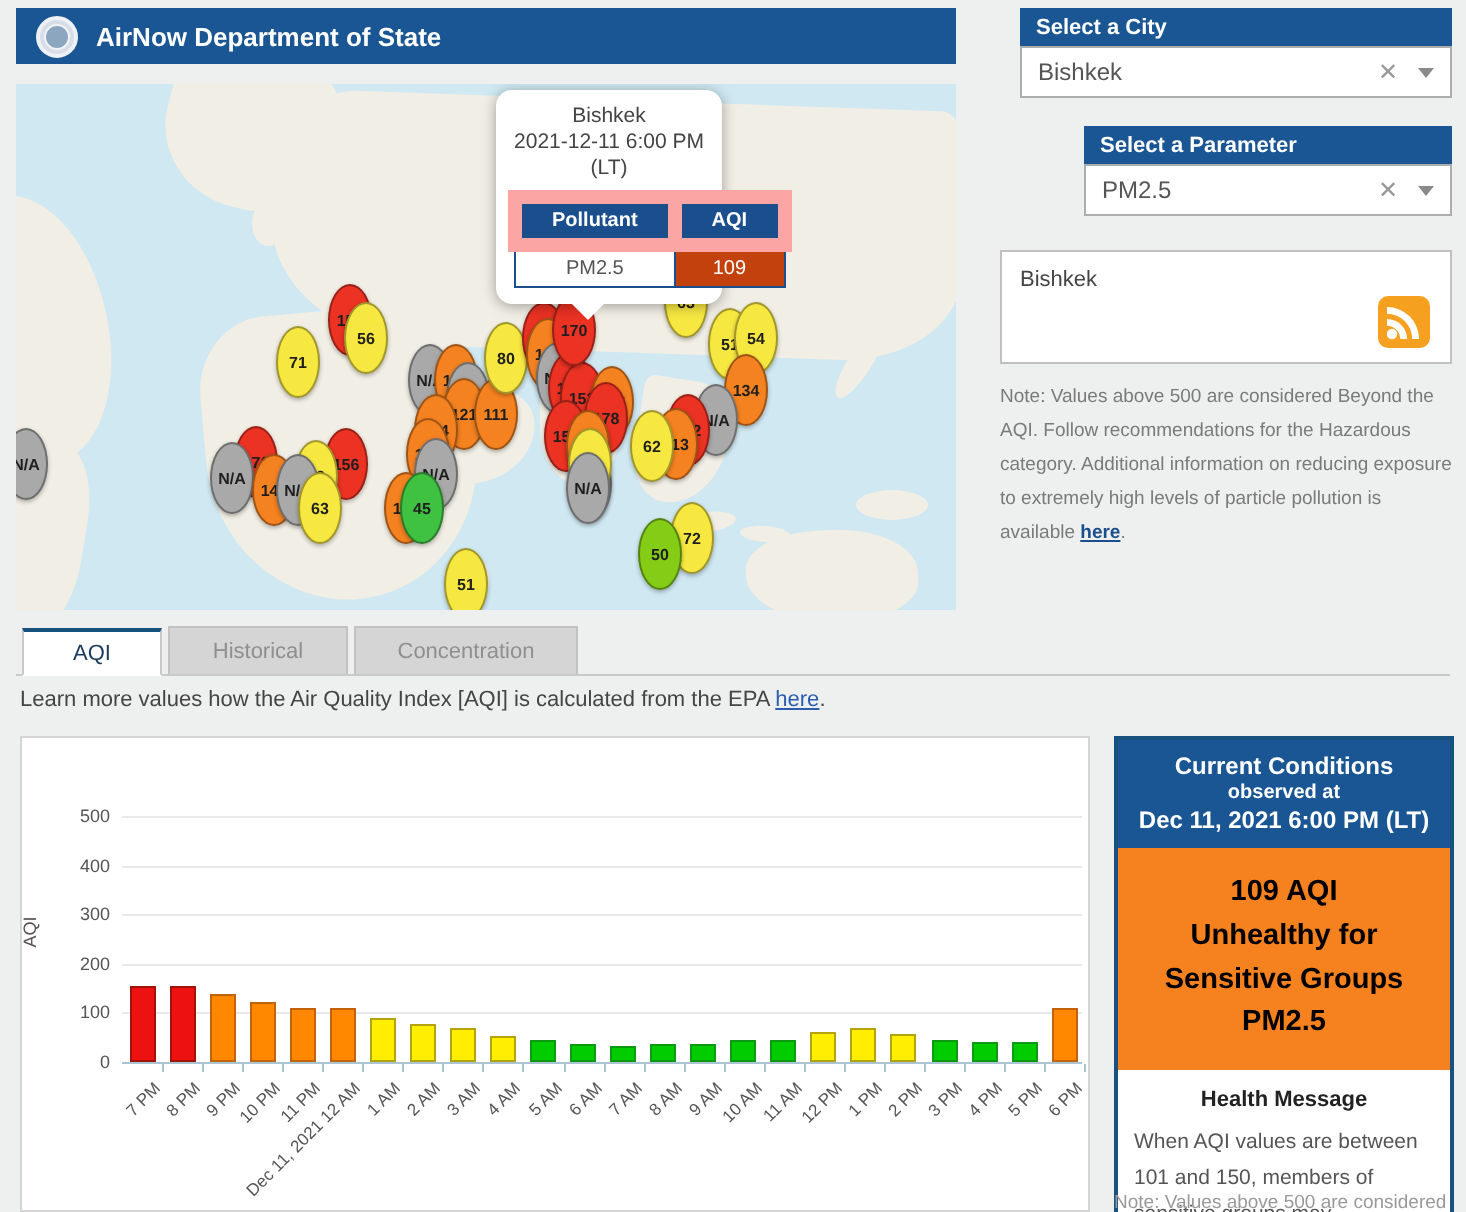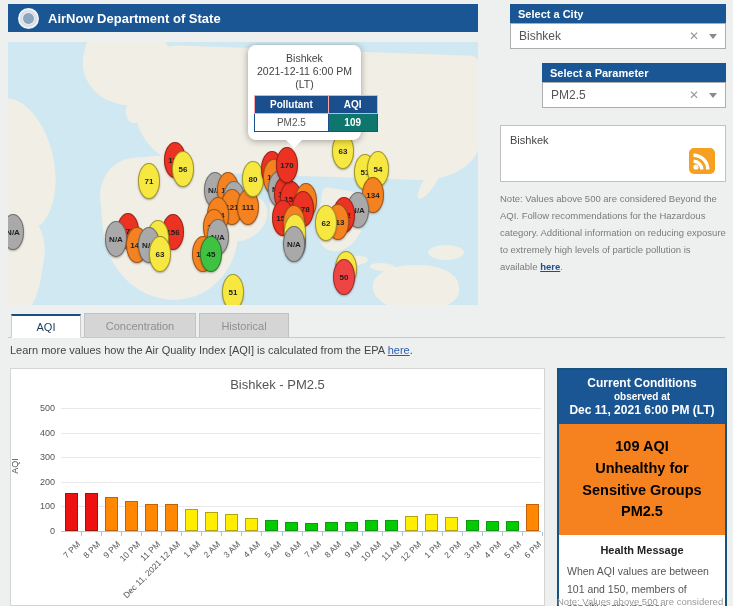--- a/index.html
+++ b/index.html
@@ -20,23 +20,23 @@
 
   .marker { position:absolute; width:22px; height:36px; border-radius:50%;
             display:flex; align-items:center; justify-content:center;
             font-size:8px; font-weight:bold; color:#1e1e1e;
             border:1px solid rgba(0,0,0,.35); box-shadow:0 1px 2px rgba(0,0,0,.3); cursor:pointer; }
 
   .popup { position:absolute; left:240px; top:3px; width:113px; background:#fff; border-radius:8px;
            box-shadow:0 1px 7px rgba(0,0,0,.35); padding:7px 6px 8px; text-align:center; z-index:20; }
   .popup .ln { font-size:10.5px; color:#444; line-height:1.25; }
   .popup table { width:100%; border-collapse:collapse; margin-top:4px; font-size:10px; }
-  .popup th { background:#1a4e8c; color:#fff; font-weight:bold; padding:3px 15px; border:1px solid #fca5a5; }
+  .popup th { background:#1a4e8c; color:#fff; font-weight:bold; padding:3px 15px; border:7px solid #fca5a5; }
   .popup td { padding:3px 2px; border:1px solid #1a4e8c; color:#555; }
-  .popup td.aqi { background:#0f766e; color:#fff; font-weight:bold; }
+  .popup td.aqi { background:#c2410c; color:#fff; font-weight:normal; }
   .popup .arrow { position:absolute; bottom:-8px; left:38px; width:0; height:0;
                   border-left:8px solid transparent; border-right:8px solid transparent; border-top:8px solid #fff; }
 
   
   .sel-wrap { position:absolute; left:500px; width:226px; }
   .sel-header { background:#1a5693; color:#fff; font-size:11px; font-weight:bold; padding:4px 8px; height:19px; }
   .sel-box { background:#fff; border:1px solid #adadad; height:26px; display:flex; align-items:center;
              padding:0 8px; font-size:12px; color:#555; }
   .sel-box .grow { flex:1; }
   .sel-x { color:#999; font-size:12px; margin-right:10px; cursor:pointer; }
@@ -139,21 +139,21 @@
         <div class="marker" style="left: 139px; top: 178px; background: rgb(247, 232, 65);">53</div>
         <div class="marker" style="left: 118px; top: 185px; background: rgb(245, 130, 32);">141</div>
         <div class="marker" style="left: 130px; top: 185px; background: rgb(169, 169, 169);">N/A</div>
         <div class="marker" style="left: 141px; top: 194px; background: rgb(247, 232, 65);">63</div>
         <div class="marker" style="left: 199px; top: 177px; background: rgb(169, 169, 169);">N/A</div>
         <div class="marker" style="left: 184px; top: 194px; background: rgb(245, 130, 32);">104</div>
         <div class="marker" style="left: 192px; top: 194px; background: rgb(63, 193, 66);">45</div>
         <div class="marker" style="left: 214px; top: 232px; background: rgb(247, 232, 65);">51</div>
         <div class="marker" style="left: 276px; top: 182px; background: rgb(169, 169, 169);">N/A</div>
         <div class="marker" style="left: 327px; top: 209px; background: rgb(247, 232, 65);">72</div>
-        <div class="marker" style="left: 325px; top: 177px; background: #ef4444; margin-top: 40px;">50</div>
+        <div class="marker" style="left: 311px; top: 177px; background: #84cc16; margin-top: 40px;">50</div>
         <div class="marker" style="left: 324px; top: 91px; background: rgb(247, 232, 65);">63</div>
         <div class="marker" style="left: 253px; top: 109px; background: rgb(235, 50, 35);">171</div>
         <div class="marker" style="left: 255px; top: 117px; background: rgb(245, 130, 32);">134</div>
         <div class="marker" style="left: 346px; top: 112px; background: rgb(247, 232, 65);">51</div>
         <div class="marker" style="left: 359px; top: 109px; background: rgb(247, 232, 65);">54</div>
         <div class="marker" style="left: 354px; top: 135px; background: rgb(245, 130, 32);">134</div>
         <div class="marker" style="left: 260px; top: 129px; background: rgb(169, 169, 169);">N/A</div>
         <div class="marker" style="left: 266px; top: 134px; background: rgb(235, 50, 35);">153</div>
         <div class="marker" style="left: 272px; top: 139px; background: rgb(235, 50, 35);">152</div>
         <div class="marker" style="left: 287px; top: 141px; background: rgb(245, 130, 32);">105</div>
@@ -216,28 +216,27 @@
         <path d="M4.5 11.5 a10 10 0 0 1 10 10 h-3.4 a6.6 6.6 0 0 0 -6.6 -6.6 z" fill="#fff"></path>
         <path d="M4.5 5.5 a16 16 0 0 1 16 16 h-3.4 a12.6 12.6 0 0 0 -12.6 -12.6 z" fill="#fff"></path>
       </svg>
     </div>
   </div>
 
   <div class="note"><span>Note: Values above 500 are considered Beyond the AQI. Follow recommendations for the Hazardous category. Additional information on reducing exposure to extremely high levels of particle pollution is available </span><span class="lnk">here</span><span>.</span></div>
 
   <div class="tabrow">
       <div class="tab active">AQI</div>
+      <div class="tab inactive" style="width: 90px;">Historical</div>
       <div class="tab inactive" style="width: 112px;">Concentration</div>
-      <div class="tab inactive" style="width: 90px;">Historical</div>
     </div>
 
   <div class="learn"><span>Learn more values how the Air Quality Index [AQI] is calculated from the EPA </span><span class="lnk2">here</span><span>.</span></div>
 
   <div class="chart-panel">
-    <div class="chart-title">Bishkek - PM2.5</div>
     <div class="ylab">AQI</div>
     <div style="position:absolute;left:0;top:0;width:100%;height:100%;">
         <div class="ytick" style="left: 14px; top: 157px;">0</div>
         <div class="gridline" style="left: 50px; width: 480px; top: 137.4px;"></div>
         <div class="ytick" style="left: 14px; top: 132.4px;">100</div>
         <div class="gridline" style="left: 50px; width: 480px; top: 112.8px;"></div>
         <div class="ytick" style="left: 14px; top: 107.8px;">200</div>
         <div class="gridline" style="left: 50px; width: 480px; top: 88.2px;"></div>
         <div class="ytick" style="left: 14px; top: 83.2px;">300</div>
         <div class="gridline" style="left: 50px; width: 480px; top: 63.6px;"></div>

